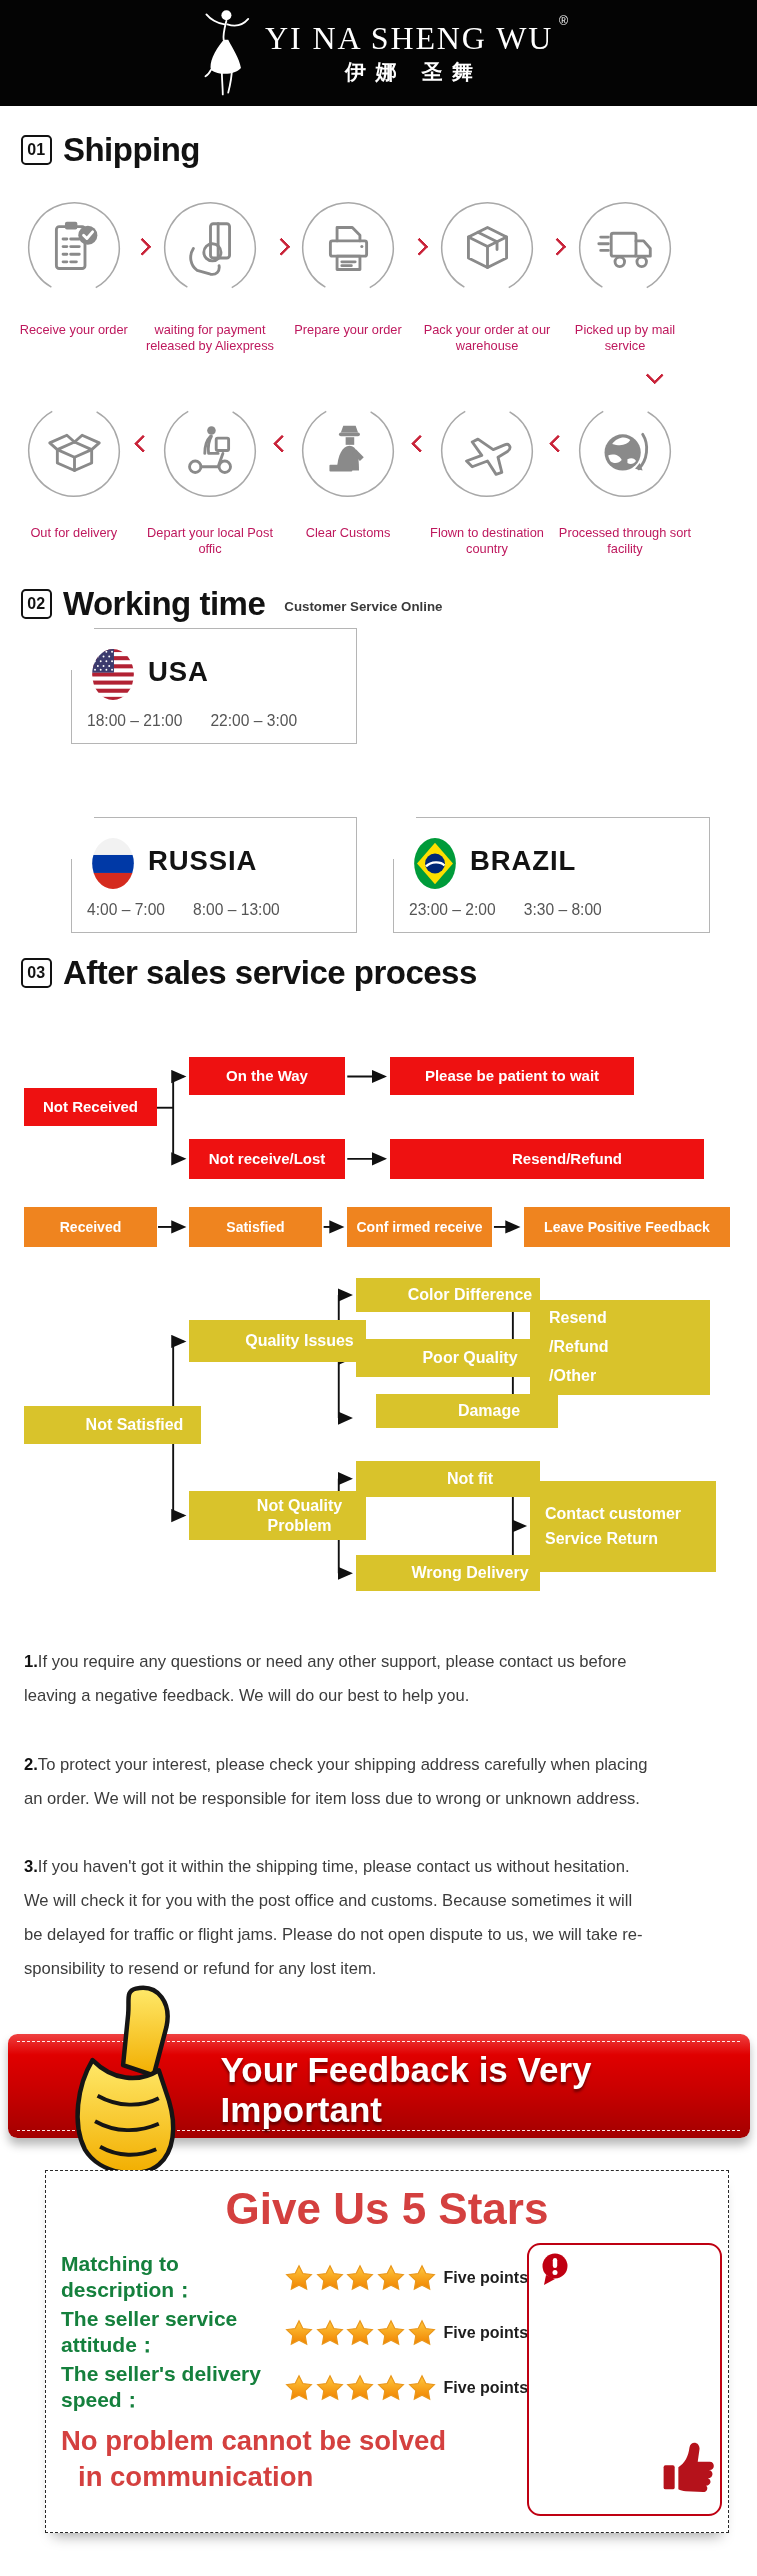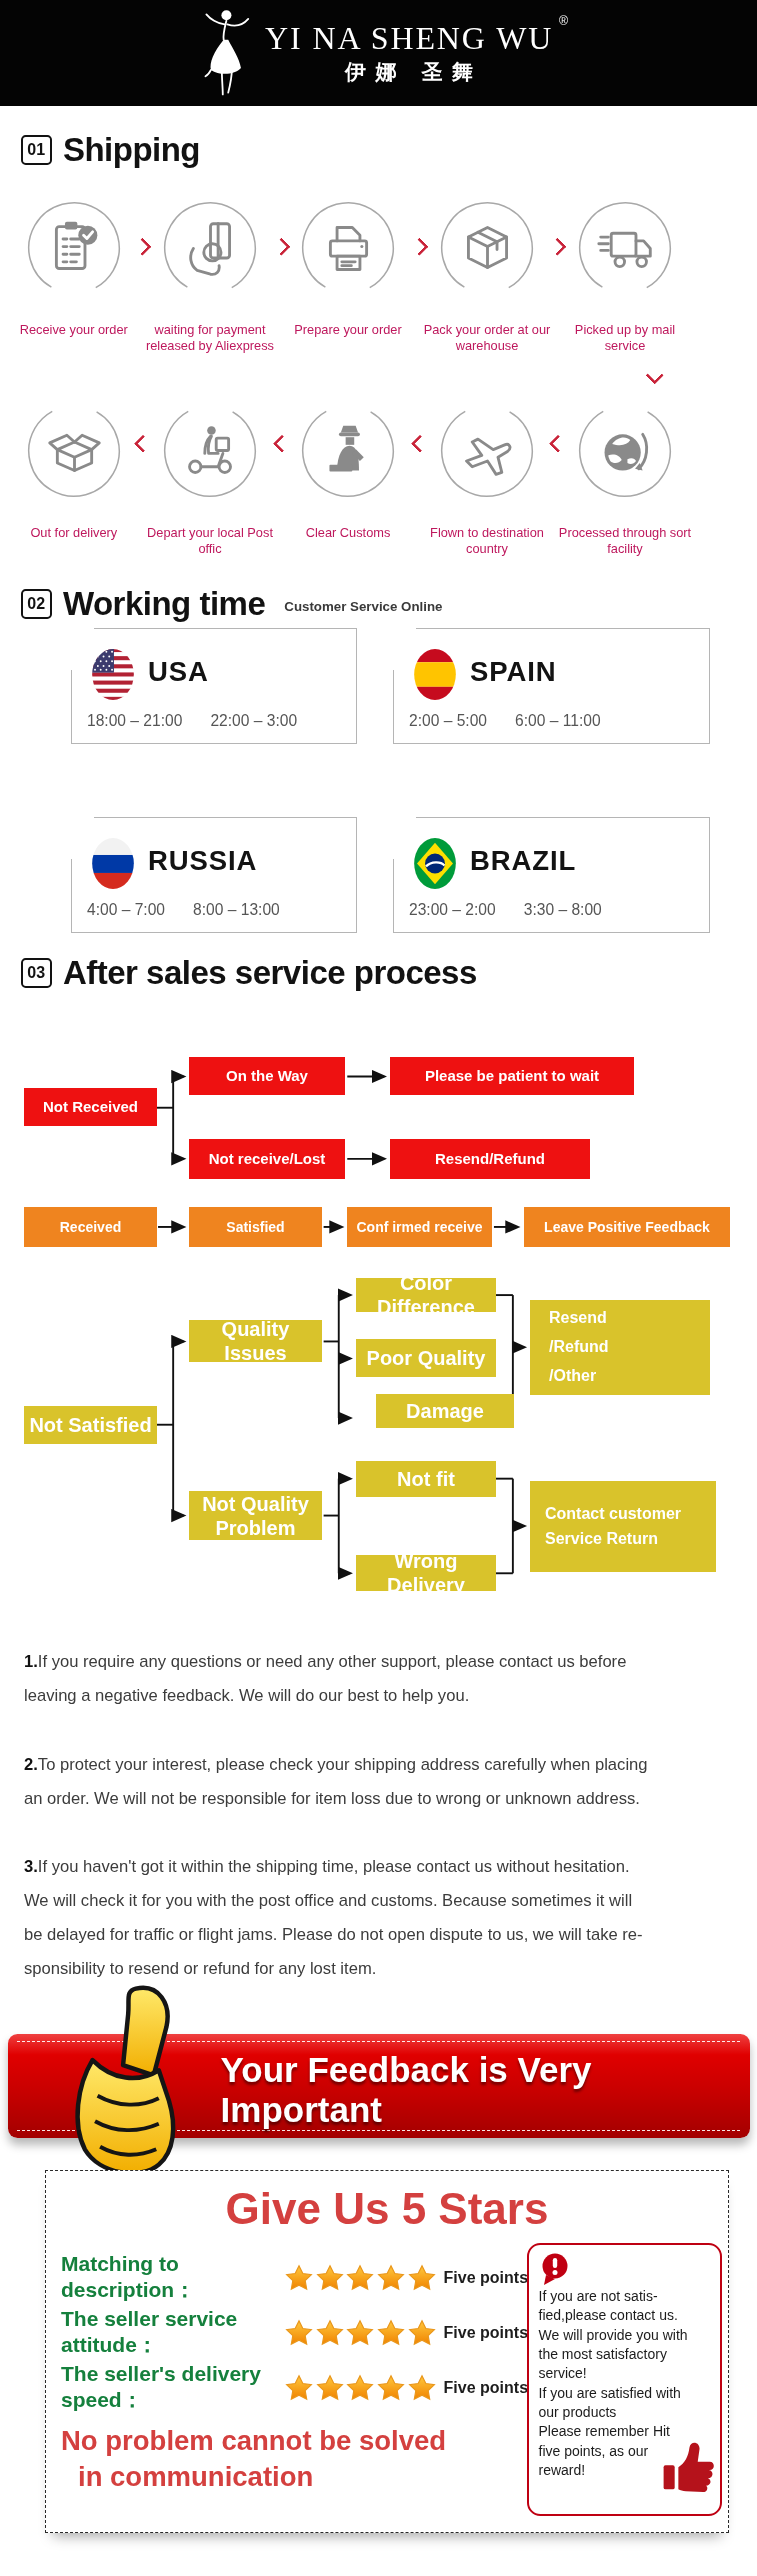--- a/index.html
+++ b/index.html
@@ -38,21 +38,21 @@
   .wflag{position:absolute;left:19px;top:19px;}
   .wname{position:absolute;left:76px;top:26.5px;font-size:27.5px;font-weight:700;color:#131313;letter-spacing:0.9px;}
   .whours{position:absolute;left:15px;top:83px;font-size:15.6px;color:#555;display:flex;gap:28px;}
 
   
   #flow{position:absolute;left:0;top:1008px;width:757px;height:630px;}
   #flow svg.wires{position:absolute;left:0;top:0;}
   .fn{position:absolute;display:flex;align-items:center;justify-content:center;color:#fff;font-weight:700;text-align:center;line-height:1.2;}
   .fn.red{background:#ee1111;font-size:15px;}
   .fn.orange{background:#ef841f;font-size:14px;}
-  .fn.yellow{background:#d9c32b;font-size:20px;}
+  .fn.yellow{background:#d9c32b;font-size:16px;padding-left:44px;}
   .fn.pre{white-space:pre-line;}
   .fn.leftal{justify-content:flex-start;text-align:left;padding-left:19px;box-sizing:border-box;font-size:16px;line-height:1.8;}
   .fn.leftal2{justify-content:flex-start;text-align:left;padding-left:15px;box-sizing:border-box;font-size:16px;line-height:1.55;}
 
   
   .para{position:absolute;left:24px;width:720px;font-size:16.6px;color:#3c3c3c;line-height:34px;white-space:pre-line;}
   .para b{color:#111;}
 
   
   .banner{position:absolute;left:7.6px;top:2034px;width:742px;height:104px;border-radius:9.5px;
@@ -367,39 +367,20 @@
         </g>
       </g>
     </svg>
     <div class="wname">USA</div>
     <div class="whours">
       <span>18:00 – 21:00</span>
       <span>22:00 – 3:00</span>
     </div>
   </div>
 
-  <div class="wcard" style="left:393px;top:628px;width:315px;">
-    <svg class="wflag" width="44" height="53" viewBox="0 0 46 56">
-      <defs>
-          <clipPath id="fesp">
-            <ellipse cx="23" cy="28" rx="22" ry="27"></ellipse>
-          </clipPath>
-        </defs>
-      <g clip-path="url(#fesp)">
-        <rect width="46" height="15" fill="#c60b1e"></rect>
-        <rect y="15" width="46" height="26" fill="#ffc400"></rect>
-        <rect y="41" width="46" height="15" fill="#c60b1e"></rect>
-      </g>
-    </svg>
-    <div class="wname">SPAIN</div>
-    <div class="whours">
-      <span>2:00 – 5:00</span>
-      <span>6:00 – 11:00</span>
-    </div>
-  </div>
 
   <div class="wcard" style="left:71px;top:817px;width:284px;">
     <svg class="wflag" width="44" height="53" viewBox="0 0 46 56">
       <defs>
           <clipPath id="frus">
             <ellipse cx="23" cy="28" rx="22" ry="27"></ellipse>
           </clipPath>
         </defs>
       <g clip-path="url(#frus)">
         <rect width="46" height="19" fill="#f2f2f2"></rect>
@@ -480,21 +461,21 @@
         <path d="M524,597 H542"></path>
         <path d="M542,497 V597"></path>
         <path d="M542,547 H554" marker-end="url(#arr)"></path>
       </g>
     </svg>
 
     <div class="fn red" style="left:189px;top:49px;width:156px;height:38px;">On the Way</div>
     <div class="fn red" style="left:390px;top:49px;width:244px;height:38px;">Please be patient to wait</div>
     <div class="fn red" style="left:24px;top:80px;width:133px;height:38px;">Not Received</div>
     <div class="fn red" style="left:189px;top:131px;width:156px;height:40px;">Not receive/Lost</div>
-    <div class="fn red" style="left:390px;top:131px;width:200px;height:40px;">Resend/Refund</div>
+    <div class="fn red" style="left:390px;top:131px;width:274px;height:40px;padding-left:40px;">Resend/Refund</div>
 
     <div class="fn orange" style="left:24px;top:199px;width:133px;height:40px;text-align:right;">Received</div>
     <div class="fn orange" style="left:189px;top:199px;width:133px;height:40px;">Satisfied</div>
     <div class="fn orange" style="left:347px;top:199px;width:145px;height:40px;">Conf irmed receive</div>
     <div class="fn orange" style="left:524px;top:199px;width:206px;height:40px;">Leave Positive Feedback</div>
 
     <div class="fn yellow" style="left:189px;top:312px;width:133px;height:42px;">Quality Issues</div>
     <div class="fn yellow" style="left:356px;top:270px;width:140px;height:34px;">Color Difference</div>
     <div class="fn yellow" style="left:356px;top:331px;width:140px;height:38px;">Poor Quality</div>
     <div class="fn yellow" style="left:356px;top:386px;width:138px;height:34px;margin-left:20px;">Damage</div>
@@ -603,30 +584,20 @@
     <div class="slogan1">No problem cannot be solved</div>
     <div class="slogan2">in communication</div>
 
     <div class="notice">
       <svg class="warn" width="40" height="40" viewBox="0 0 40 40">
         <circle cx="18" cy="15" r="12.5" fill="#c00012"></circle>
         <path d="M9,24 L7,34 L18,28 Z" fill="#c00012"></path>
         <rect x="15.8" y="7" width="4.4" height="10" rx="2.2" fill="#fff"></rect>
         <circle cx="18" cy="21.5" r="2.5" fill="#fff"></circle>
       </svg>
-      <div class="ntxt">If you are not satis-
-fied,please contact us.
-We will provide you with
-the most satisfactory
-service!
-If you are satisfied with
-our products
-Please remember Hit
-five points, as our
-reward!</div>
       <svg class="thumb-small" width="59" height="59" viewBox="0 0 64 64">
         <g fill="#b5121b">
           <rect x="5" y="34" width="12" height="26" rx="2"></rect>
           <path d="M21,60 V36 c7,-4 11,-12 12,-21 c1,-8 11,-7 11,1 l-2,14 h13 c6,0 6,9 0,9 h-1 c6,1 5,9 -1,9 c5,2 3,8 -2,8 c3,2 1,7 -3,7 l-19,-1 c-3,0 -6,-1 -8,-2 z"></path>
         </g>
       </svg>
     </div>
   </div>
 
 </div>

